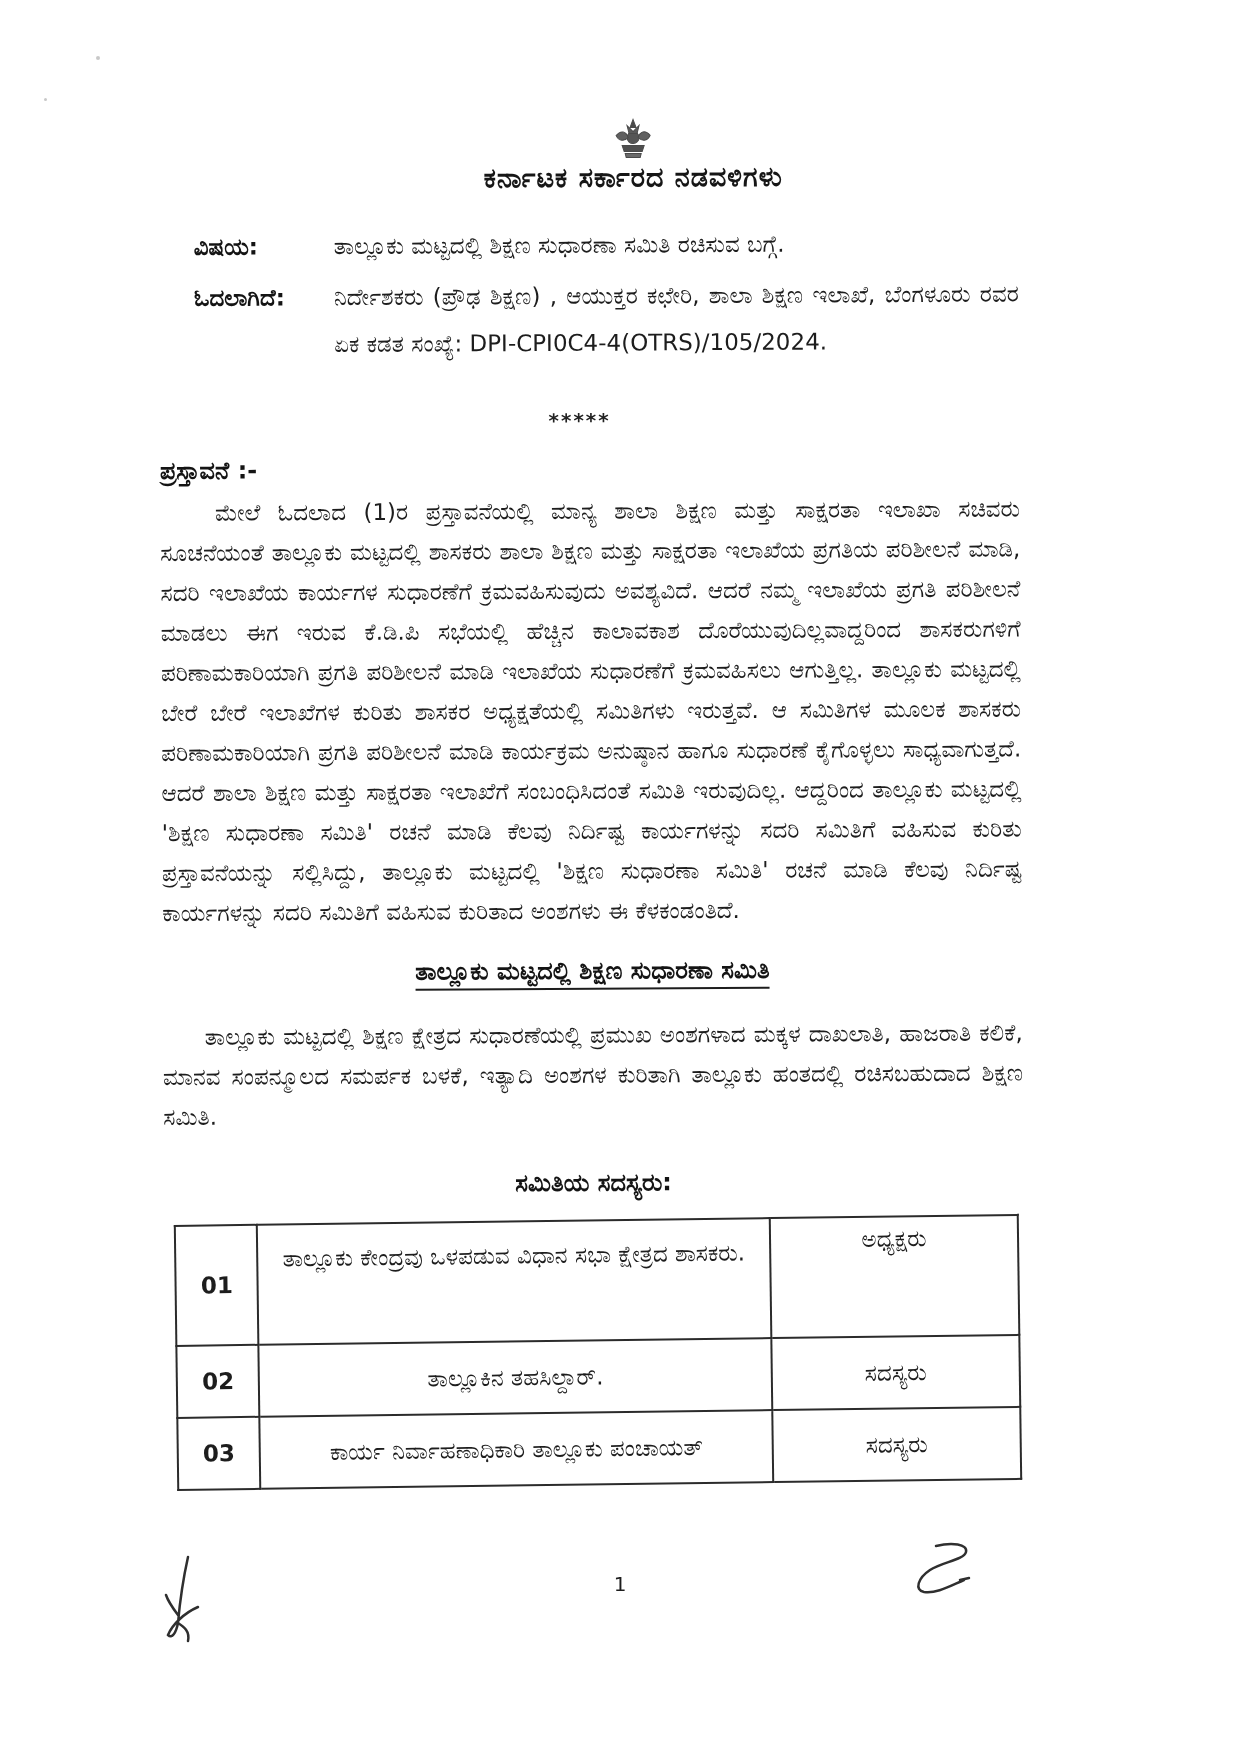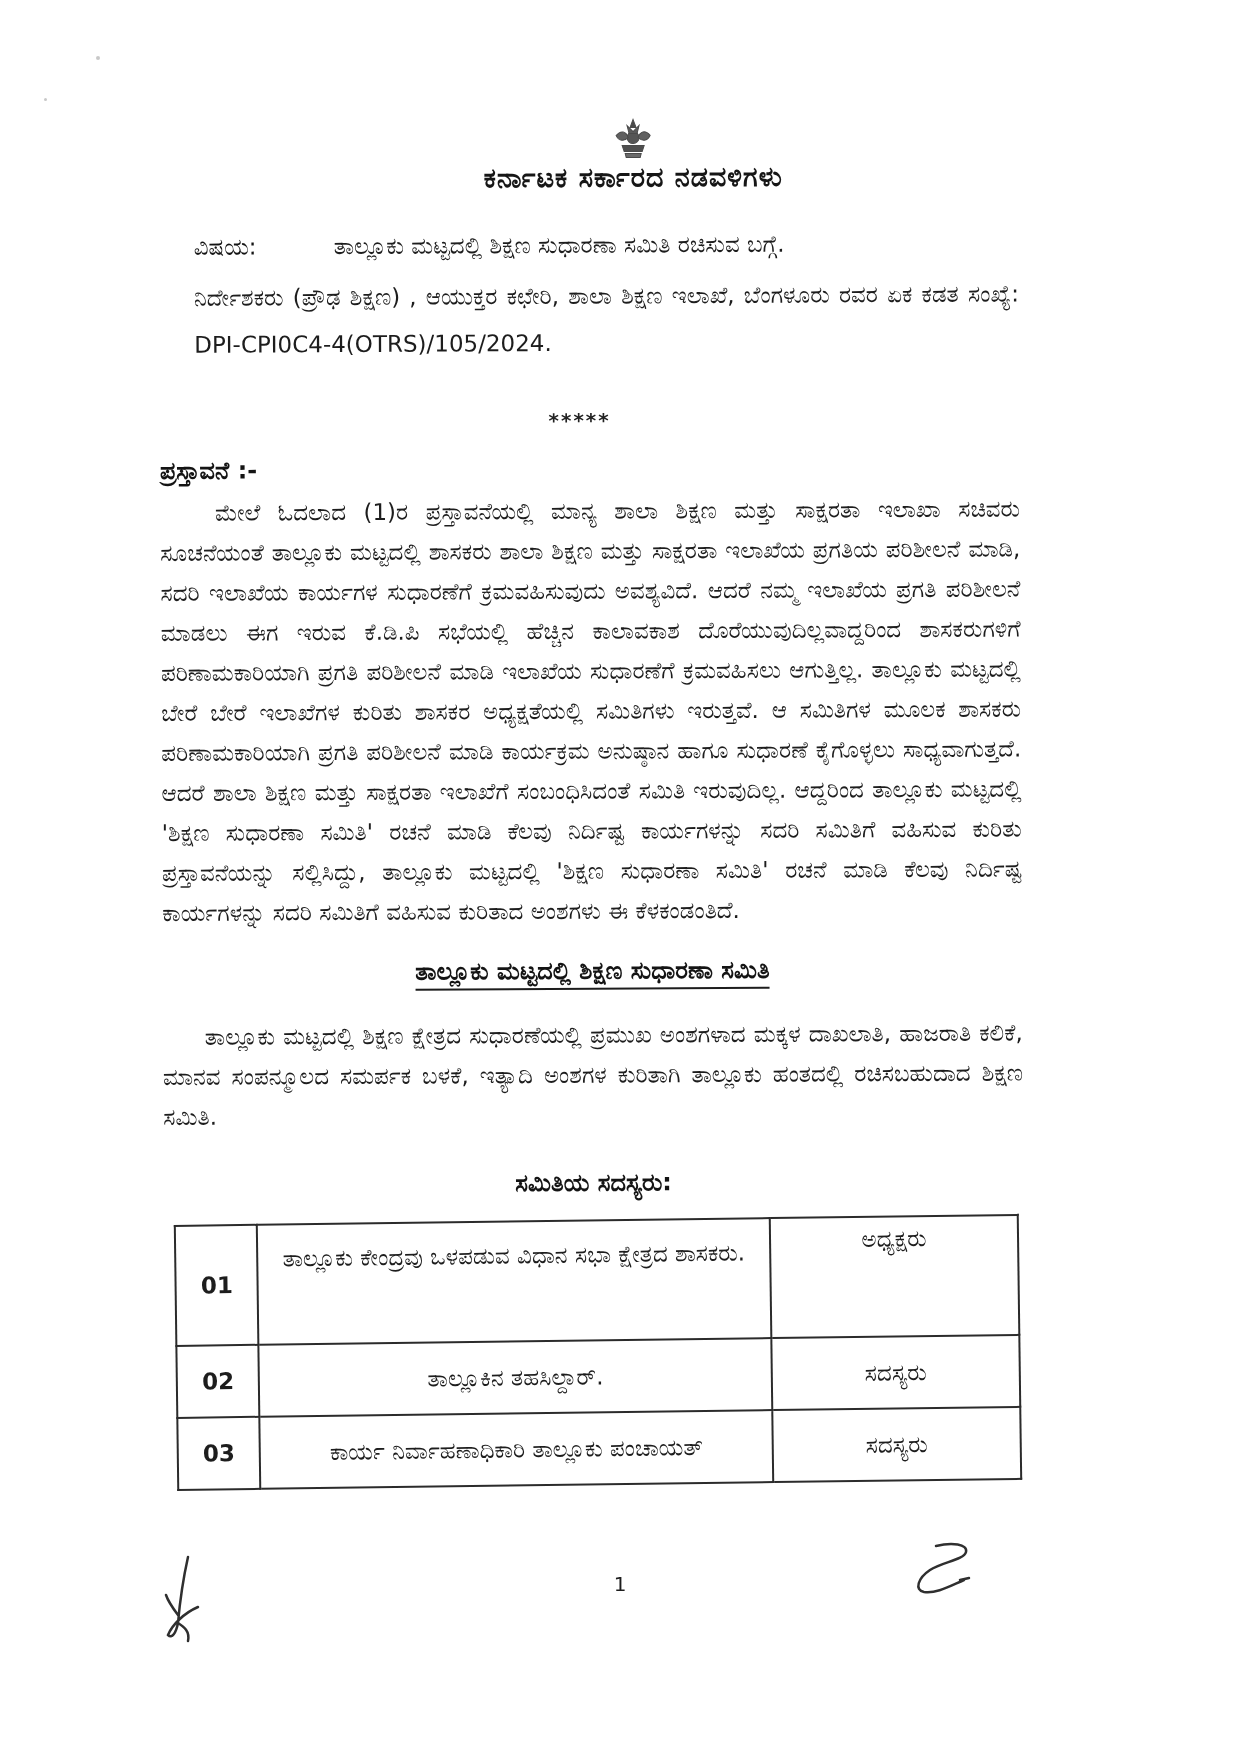--- a/index.html
+++ b/index.html
@@ -30,21 +30,21 @@
     font-weight:bold;
     letter-spacing:1px;
     margin:2px 0 28px 90px;
     color:#161616;
   }
 
   .meta{margin-left:35px;}
   .meta-row{display:flex;margin-bottom:4px;}
   .meta-label{
     flex:0 0 140px;
-    font-weight:normal;
+    font-weight:bold;
     font-size:23px;
     line-height:47px;
     color:#141414;
   }
   .meta-value{
     flex:1;
     font-size:23px;
     line-height:47px;
     text-align:justify;
     color:#1d1d1d;
@@ -166,20 +166,21 @@
     </div>
 
     <div class="doc-title">ಕರ್ನಾಟಕ ಸರ್ಕಾರದ ನಡವಳಿಗಳು</div>
 
     <div class="meta">
       <div class="meta-row">
         <div class="meta-label">ವಿಷಯ:</div>
         <div class="meta-value">ತಾಲ್ಲೂಕು ಮಟ್ಟದಲ್ಲಿ ಶಿಕ್ಷಣ ಸುಧಾರಣಾ ಸಮಿತಿ ರಚಿಸುವ ಬಗ್ಗೆ.</div>
       </div>
       <div class="meta-row">
+        <div class="meta-label">ಓದಲಾಗಿದೆ:</div>
         <div class="meta-value">ನಿರ್ದೇಶಕರು (ಪ್ರೌಢ ಶಿಕ್ಷಣ) , ಆಯುಕ್ತರ ಕಛೇರಿ, ಶಾಲಾ ಶಿಕ್ಷಣ ಇಲಾಖೆ, ಬೆಂಗಳೂರು ರವರ ಏಕ ಕಡತ ಸಂಖ್ಯೆ: DPI-CPI0C4-4(OTRS)/105/2024.</div>
       </div>
     </div>
 
     <div class="stars">*****</div>
 
     <div class="preamble-heading">ಪ್ರಸ್ತಾವನೆ :-</div>
 
     <p class="body-para indent-1">ಮೇಲೆ ಓದಲಾದ (1)ರ ಪ್ರಸ್ತಾವನೆಯಲ್ಲಿ ಮಾನ್ಯ ಶಾಲಾ ಶಿಕ್ಷಣ ಮತ್ತು ಸಾಕ್ಷರತಾ ಇಲಾಖಾ ಸಚಿವರು ಸೂಚನೆಯಂತೆ ತಾಲ್ಲೂಕು ಮಟ್ಟದಲ್ಲಿ ಶಾಸಕರು ಶಾಲಾ ಶಿಕ್ಷಣ ಮತ್ತು ಸಾಕ್ಷರತಾ ಇಲಾಖೆಯ ಪ್ರಗತಿಯ ಪರಿಶೀಲನೆ ಮಾಡಿ, ಸದರಿ ಇಲಾಖೆಯ ಕಾರ್ಯಗಳ ಸುಧಾರಣೆಗೆ ಕ್ರಮವಹಿಸುವುದು ಅವಶ್ಯವಿದೆ. ಆದರೆ ನಮ್ಮ ಇಲಾಖೆಯ ಪ್ರಗತಿ ಪರಿಶೀಲನೆ ಮಾಡಲು ಈಗ ಇರುವ ಕೆ.ಡಿ.ಪಿ ಸಭೆಯಲ್ಲಿ ಹೆಚ್ಚಿನ ಕಾಲಾವಕಾಶ ದೊರೆಯುವುದಿಲ್ಲವಾದ್ದರಿಂದ ಶಾಸಕರುಗಳಿಗೆ ಪರಿಣಾಮಕಾರಿಯಾಗಿ ಪ್ರಗತಿ ಪರಿಶೀಲನೆ ಮಾಡಿ ಇಲಾಖೆಯ ಸುಧಾರಣೆಗೆ ಕ್ರಮವಹಿಸಲು ಆಗುತ್ತಿಲ್ಲ. ತಾಲ್ಲೂಕು ಮಟ್ಟದಲ್ಲಿ ಬೇರೆ ಬೇರೆ ಇಲಾಖೆಗಳ ಕುರಿತು ಶಾಸಕರ ಅಧ್ಯಕ್ಷತೆಯಲ್ಲಿ ಸಮಿತಿಗಳು ಇರುತ್ತವೆ. ಆ ಸಮಿತಿಗಳ ಮೂಲಕ ಶಾಸಕರು ಪರಿಣಾಮಕಾರಿಯಾಗಿ ಪ್ರಗತಿ ಪರಿಶೀಲನೆ ಮಾಡಿ ಕಾರ್ಯಕ್ರಮ ಅನುಷ್ಠಾನ ಹಾಗೂ ಸುಧಾರಣೆ ಕೈಗೊಳ್ಳಲು ಸಾಧ್ಯವಾಗುತ್ತದೆ. ಆದರೆ ಶಾಲಾ ಶಿಕ್ಷಣ ಮತ್ತು ಸಾಕ್ಷರತಾ ಇಲಾಖೆಗೆ ಸಂಬಂಧಿಸಿದಂತೆ ಸಮಿತಿ ಇರುವುದಿಲ್ಲ. ಆದ್ದರಿಂದ ತಾಲ್ಲೂಕು ಮಟ್ಟದಲ್ಲಿ 'ಶಿಕ್ಷಣ ಸುಧಾರಣಾ ಸಮಿತಿ' ರಚನೆ ಮಾಡಿ ಕೆಲವು ನಿರ್ದಿಷ್ಟ ಕಾರ್ಯಗಳನ್ನು ಸದರಿ ಸಮಿತಿಗೆ ವಹಿಸುವ ಕುರಿತು ಪ್ರಸ್ತಾವನೆಯನ್ನು ಸಲ್ಲಿಸಿದ್ದು, ತಾಲ್ಲೂಕು ಮಟ್ಟದಲ್ಲಿ 'ಶಿಕ್ಷಣ ಸುಧಾರಣಾ ಸಮಿತಿ' ರಚನೆ ಮಾಡಿ ಕೆಲವು ನಿರ್ದಿಷ್ಟ ಕಾರ್ಯಗಳನ್ನು ಸದರಿ ಸಮಿತಿಗೆ ವಹಿಸುವ ಕುರಿತಾದ ಅಂಶಗಳು ಈ ಕೆಳಕಂಡಂತಿದೆ.</p>
 

